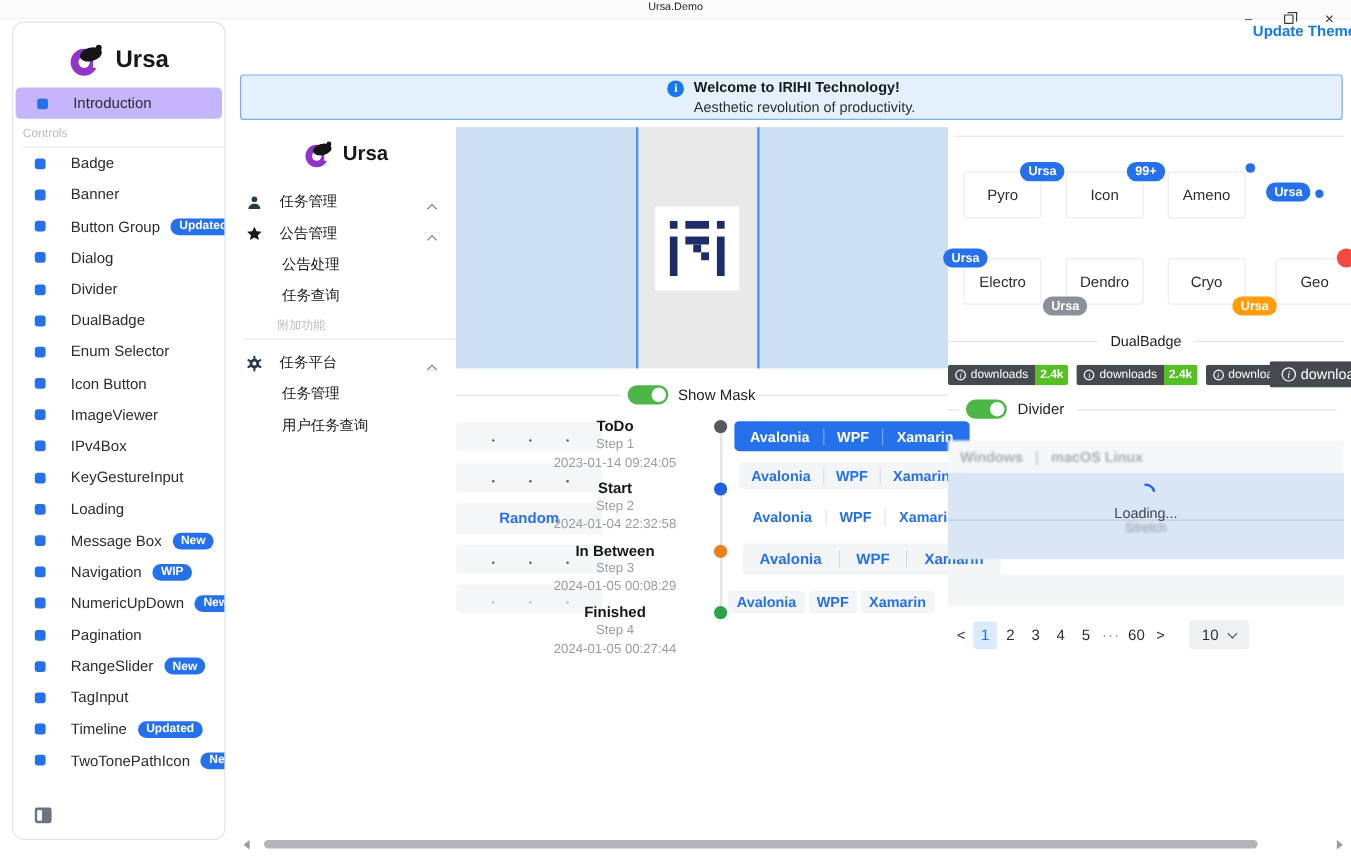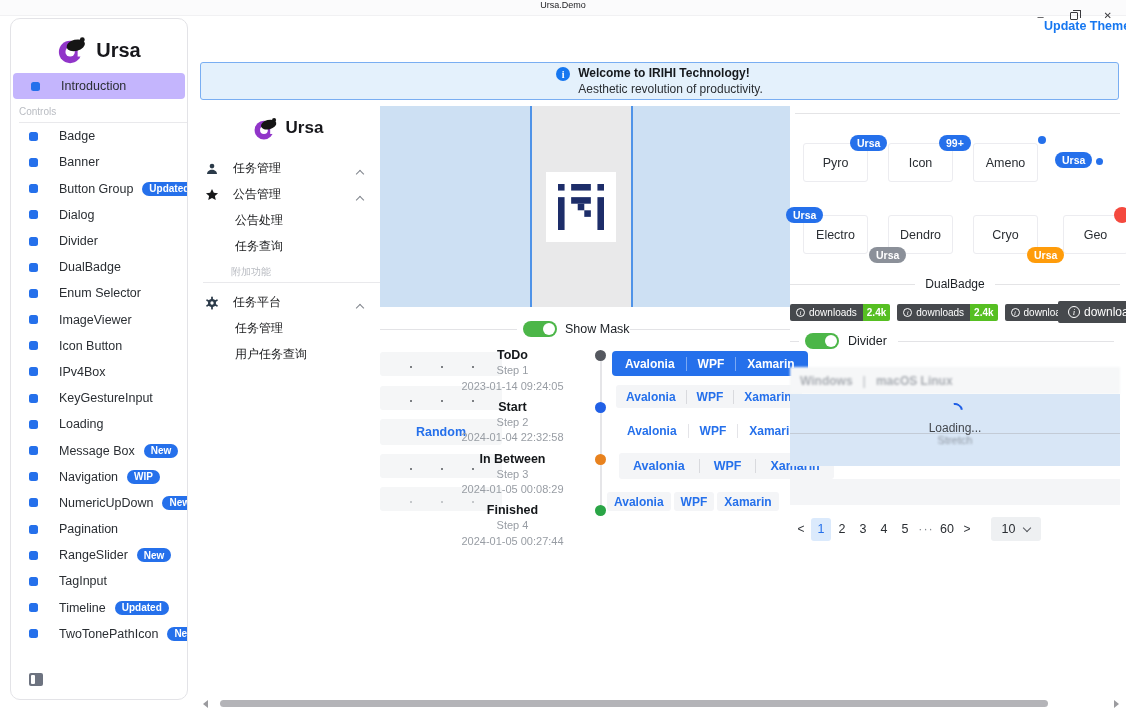--- a/index.html
+++ b/index.html
@@ -265,27 +265,27 @@
         </div>
 
         <div class="side-item">
           <span class="side-dot"></span>
           <span class="side-label">Enum Selector</span>
 
         </div>
 
         <div class="side-item">
           <span class="side-dot"></span>
+          <span class="side-label">Icon Button</span>
+
+        </div>
+
+        <div class="side-item">
+          <span class="side-dot"></span>
           <span class="side-label">ImageViewer</span>
-
-        </div>
-
-        <div class="side-item">
-          <span class="side-dot"></span>
-          <span class="side-label">Icon Button</span>
 
         </div>
 
         <div class="side-item">
           <span class="side-dot"></span>
           <span class="side-label">IPv4Box</span>
 
         </div>
 
         <div class="side-item">

